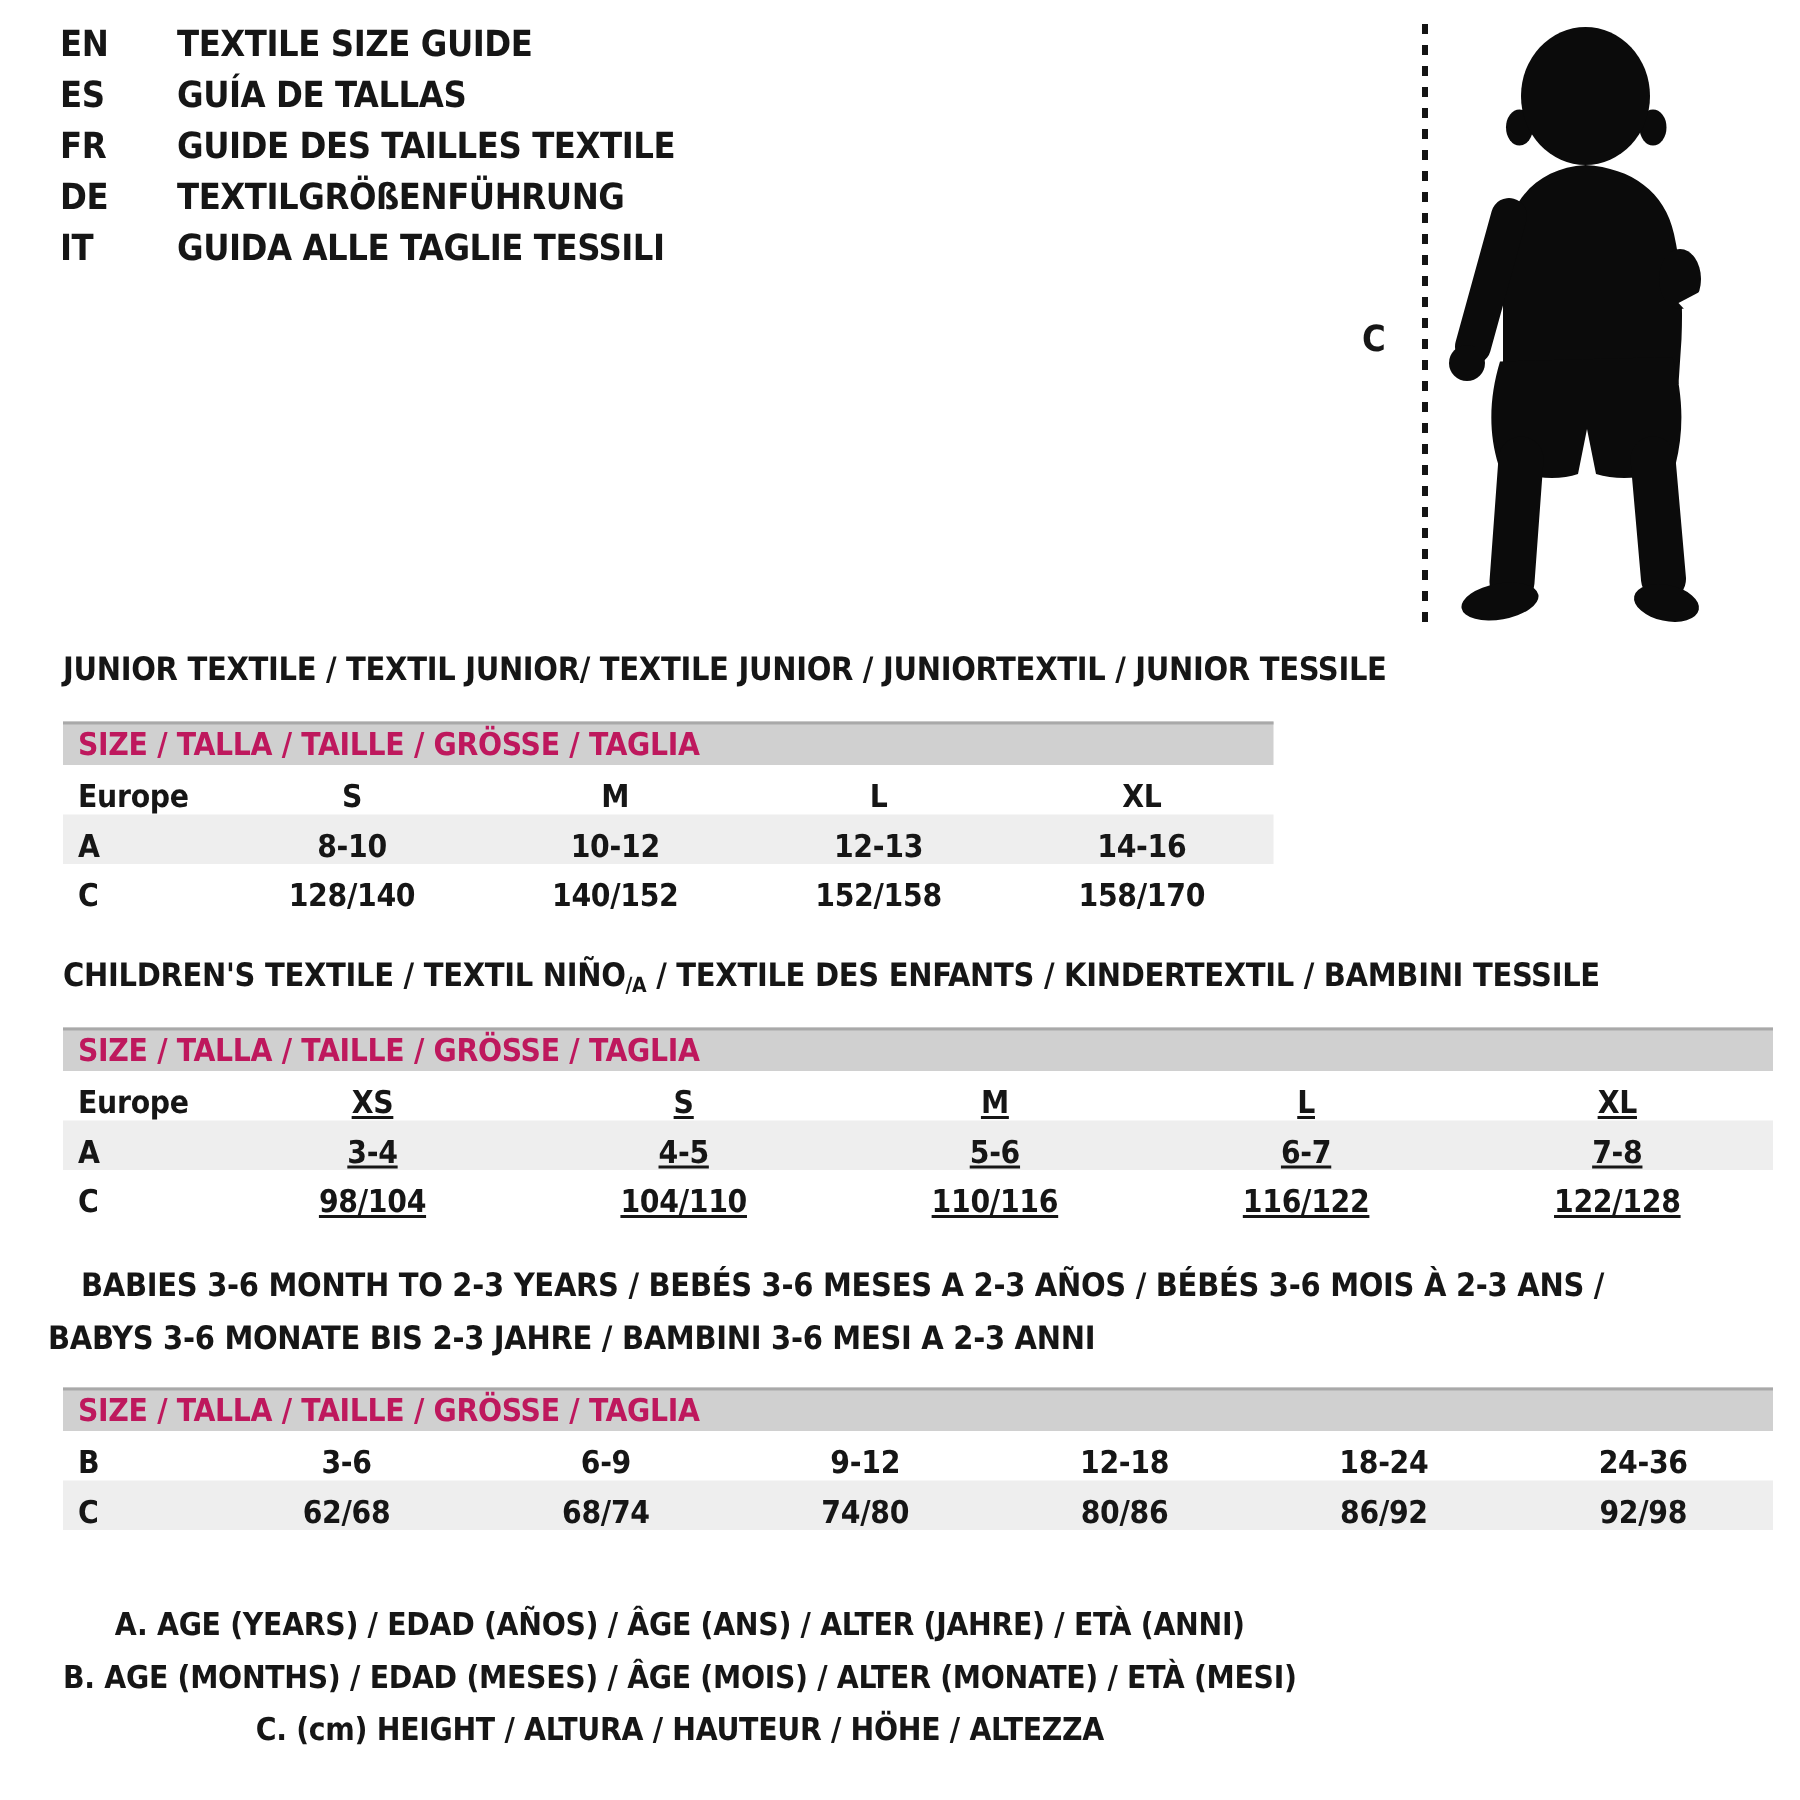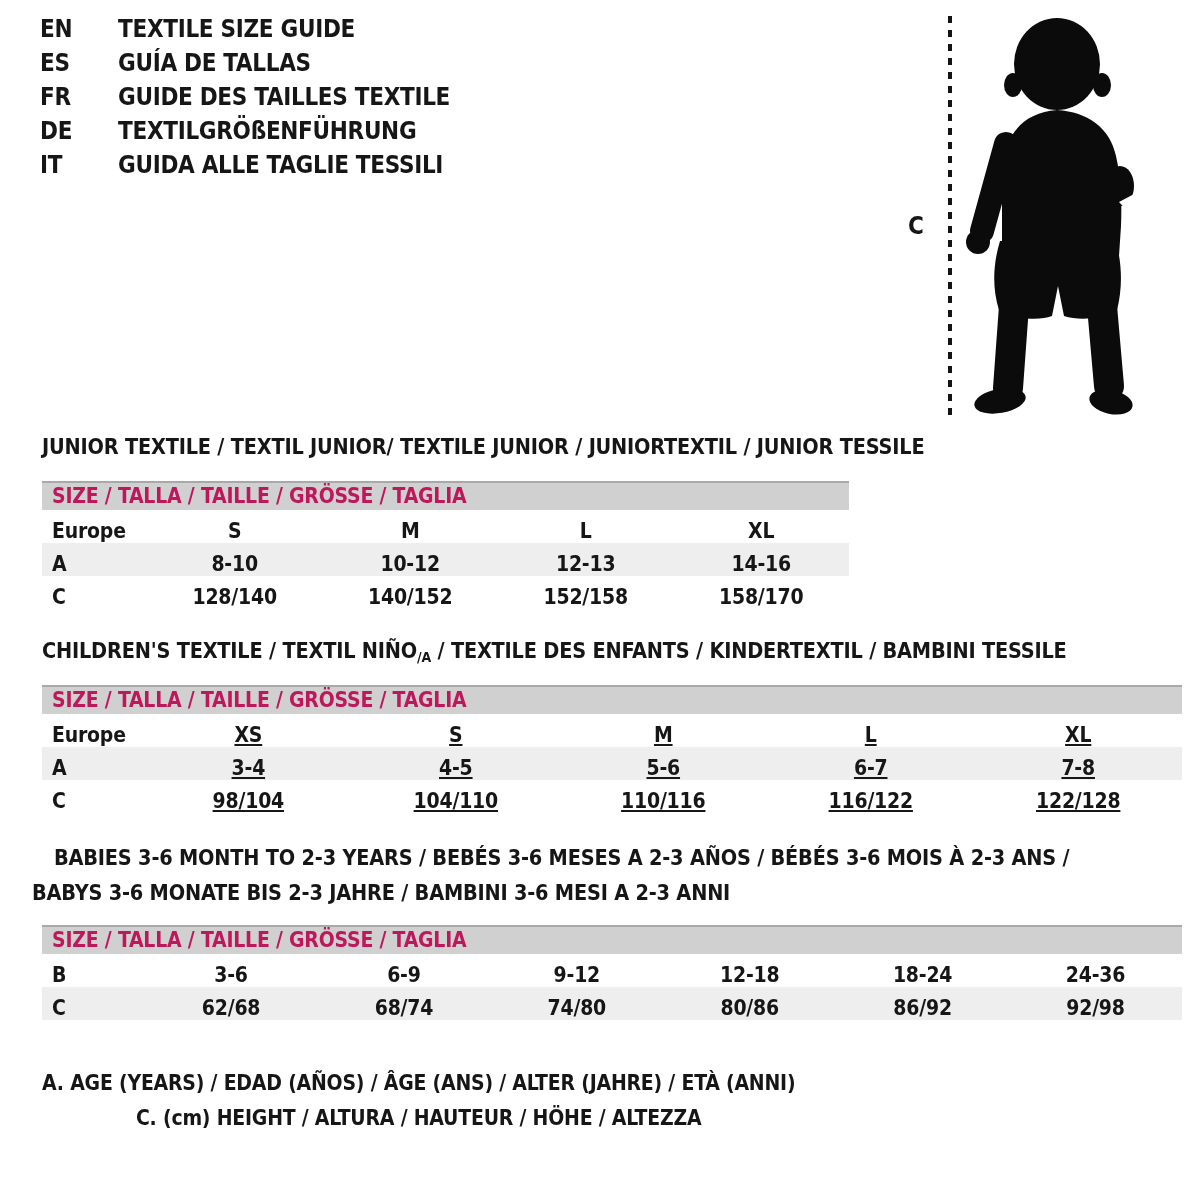--- a/index.html
+++ b/index.html
@@ -179,14 +179,15 @@
     <span class="tcell">68/74</span>
     <span class="tcell">74/80</span>
     <span class="tcell">80/86</span>
     <span class="tcell">86/92</span>
     <span class="tcell">92/98</span>
   </div>
 </div>
 
 <div id="legend" class="abs">
   <div class="legend-line">A. AGE (YEARS) / EDAD (AÑOS) / ÂGE (ANS) / ALTER (JAHRE) / ETÀ (ANNI)</div>
+  <div class="legend-line">B. AGE (MONTHS) / EDAD (MESES) / ÂGE (MOIS) / ALTER (MONATE) / ETÀ (MESI)</div>
   <div class="legend-line">C. (cm) HEIGHT / ALTURA / HAUTEUR / HÖHE / ALTEZZA</div>
 </div>
 
 </body></html>

